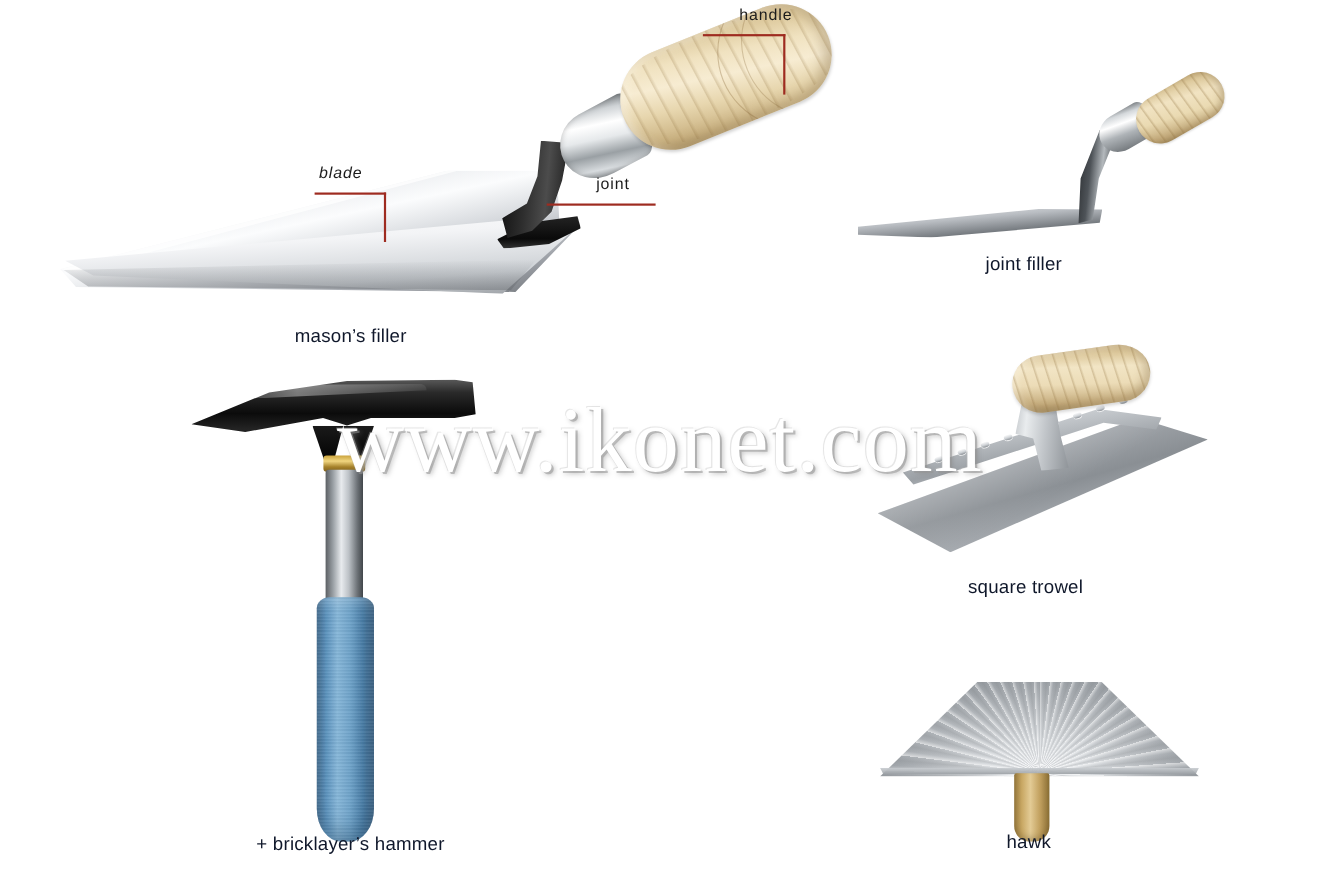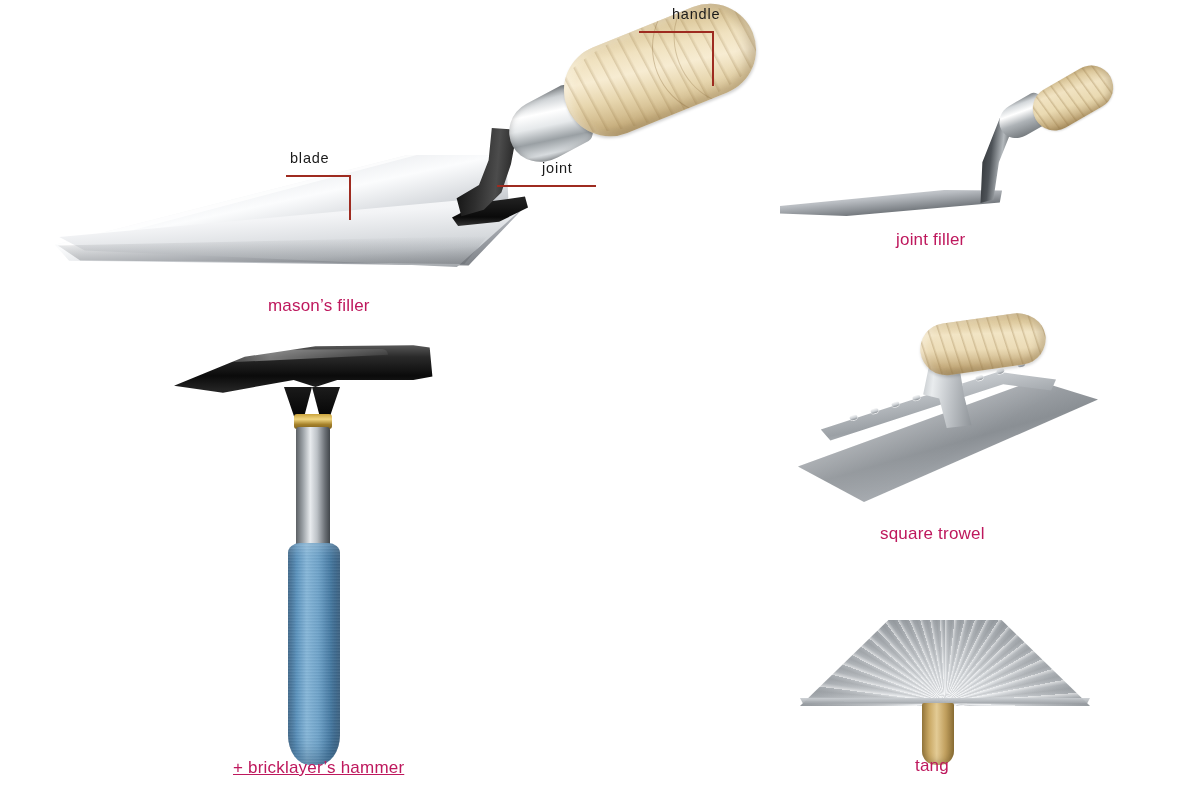--- a/index.html
+++ b/index.html
@@ -15,21 +15,21 @@
     width: 1200px;
     height: 790px;
     background: #ffffff;
     overflow: hidden;
   }
 
   
   .caption {
     position: absolute;
     font-size: 17px;
-    color: #be185d;
+    color: #0f172a;
     letter-spacing: 0.2px;
     white-space: nowrap;
     font-family: "Liberation Sans", sans-serif;
   }
   .callout-label {
     position: absolute;
     font-size: 14.5px;
     color: #1b1b1b;
     letter-spacing: 0.8px;
     white-space: nowrap;
@@ -384,28 +384,28 @@
     background: linear-gradient(90deg, #9b7c3f 0%, #c9a864 22%, #e3cb95 46%, #c3a261 72%, #8f7237 100%);
     border-radius: 2px 2px 14px 14px;
     box-shadow: inset 0 -4px 6px rgba(90,70,30,.3);
   }
 
   
   #cap-masons-trowel   { left: 268px; top: 296px; }
   #cap-joint-filler    { left: 896px; top: 230px; }
   #cap-square-trowel   { left: 880px; top: 524px; }
   #cap-hawk            { left: 915px; top: 756px; }
-  #cap-bricklayers-hammer { left: 233px; top: 758px; text-decoration: underline; }
+  #cap-bricklayers-hammer { left: 233px; top: 758px; }
 
   
   #lbl-handle { left: 640px; top: 6px; margin-left: 32px; }
   #lead-handle-h { left: 639px; top: 31px; width: 75px; }
   #lead-handle-v { left: 712px; top: 31px; height: 55px; }
 
-  #lbl-blade { left: 290px; top: 150px; }
+  #lbl-blade { left: 290px; top: 150px; font-style: italic; }
   #lead-blade-h { left: 286px; top: 175px; width: 65px; }
   #lead-blade-v { left: 349px; top: 175px; height: 45px; }
 
   #lbl-tang { left: 542px; top: 160px; }
   #lead-tang-h { left: 497px; top: 185px; width: 99px; }
 </style>
 </head>
 <body>
 
 <div id="page">
@@ -478,16 +478,17 @@
   <div class="leader-h" id="lead-tang-h"></div>
 
   <div class="callout-label" id="lbl-handle">handle</div>
   <div class="callout-label" id="lbl-blade">blade</div>
   <div class="callout-label" id="lbl-tang">joint</div>
 
   <div class="caption" id="cap-masons-trowel">mason’s filler</div>
   <div class="caption" id="cap-joint-filler">joint filler</div>
   <div class="caption" id="cap-bricklayers-hammer">+ bricklayer’s hammer</div>
   <div class="caption" id="cap-square-trowel">square trowel</div>
-  <div class="caption" id="cap-hawk">tang</div>
-
+  <div class="caption" id="cap-hawk">hawk</div>
+
+  <div id="watermark">www.ikonet.com</div>
 
 </div>
 
 </body></html>

